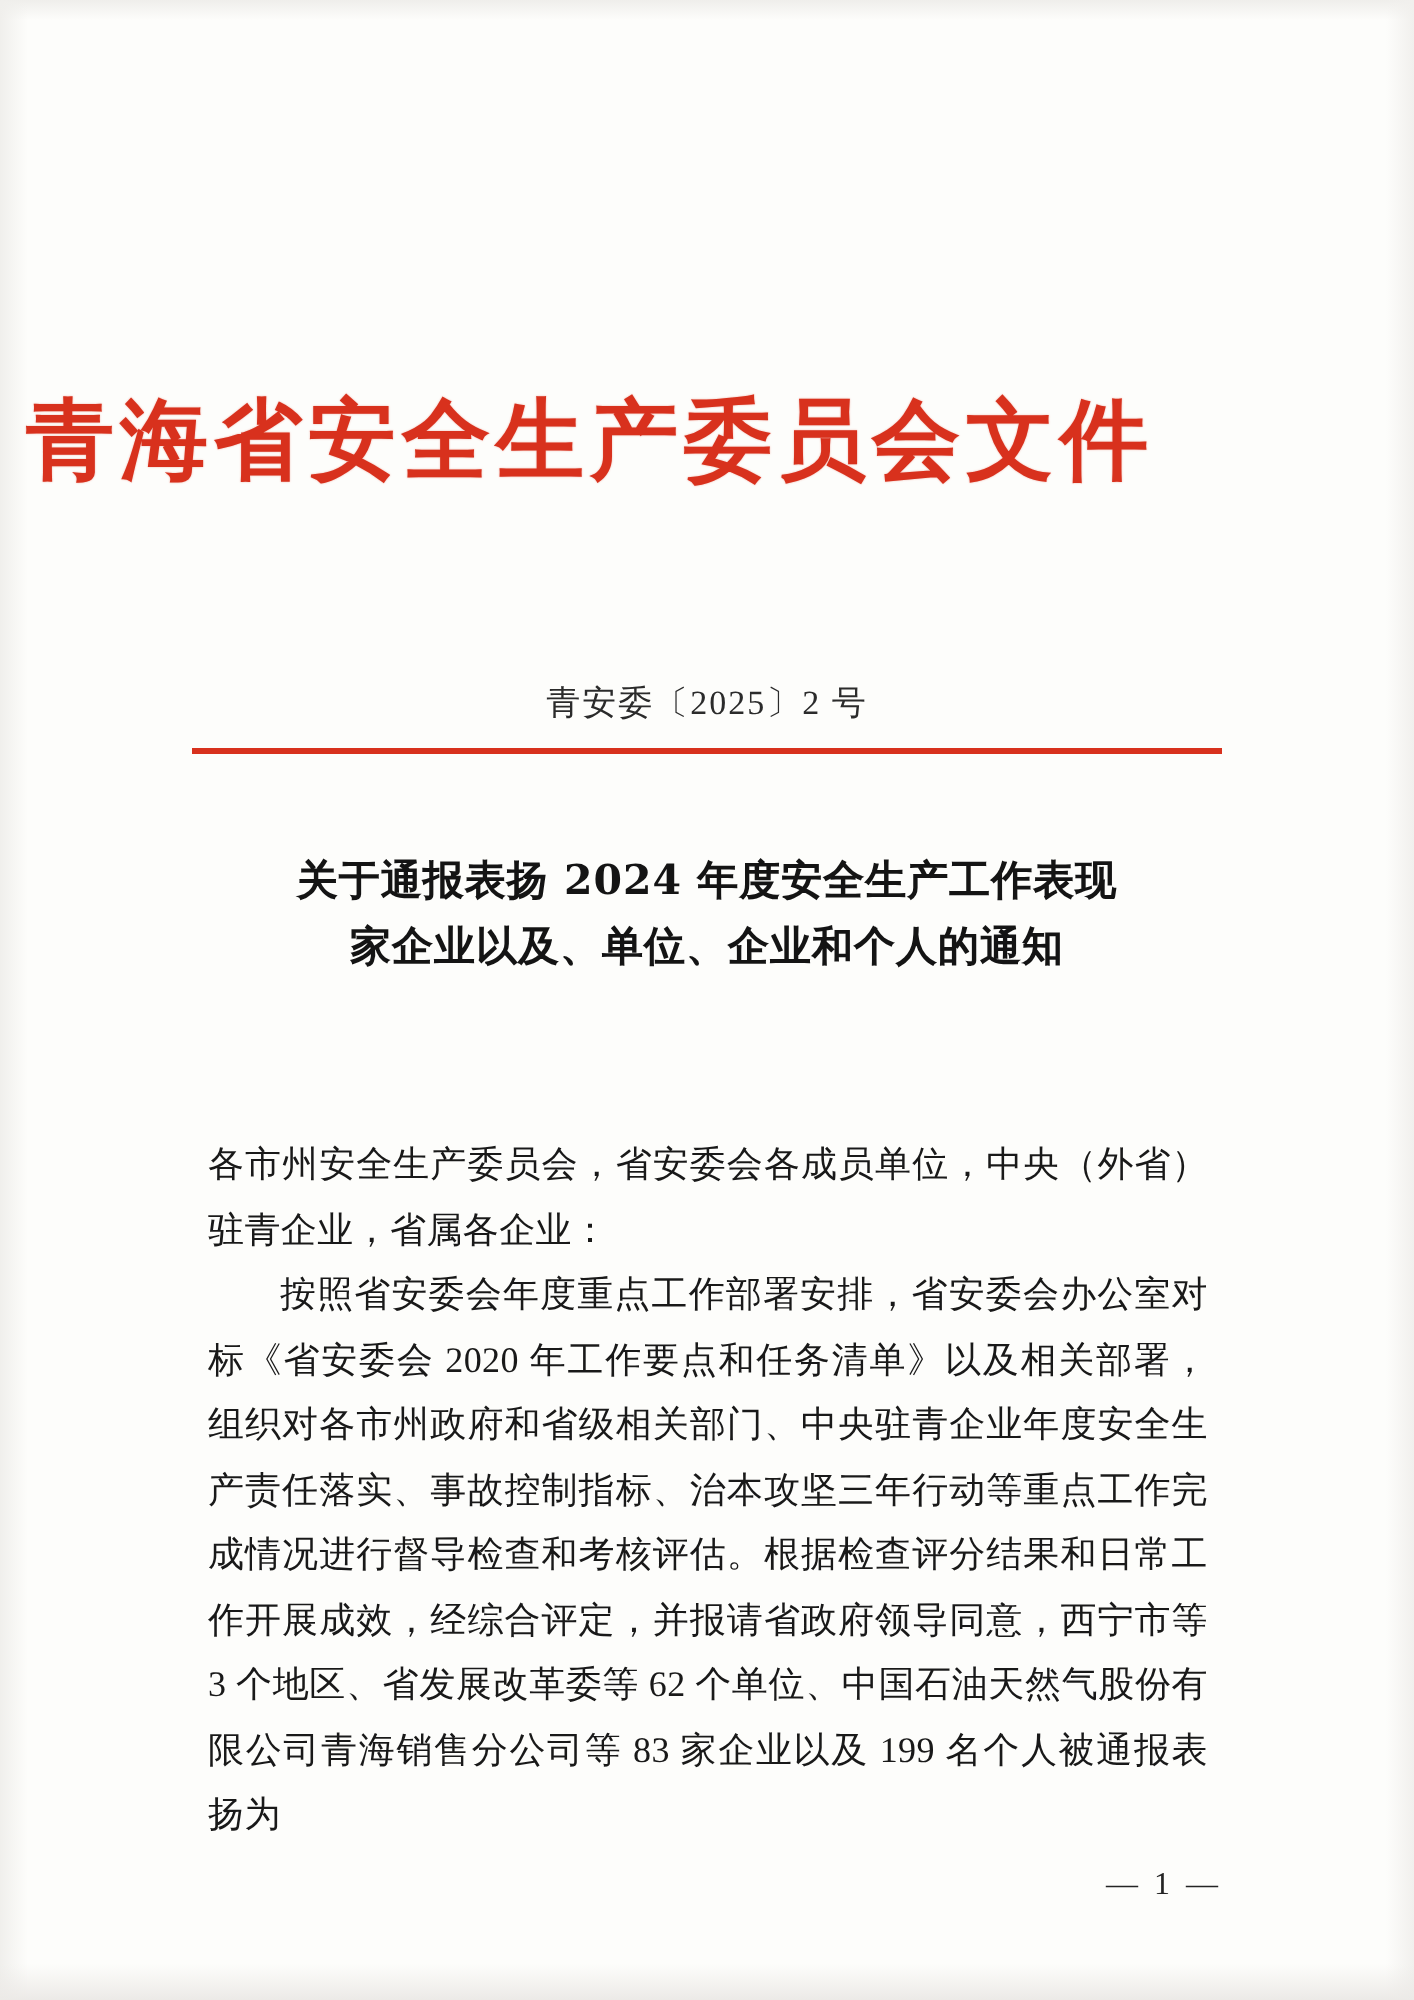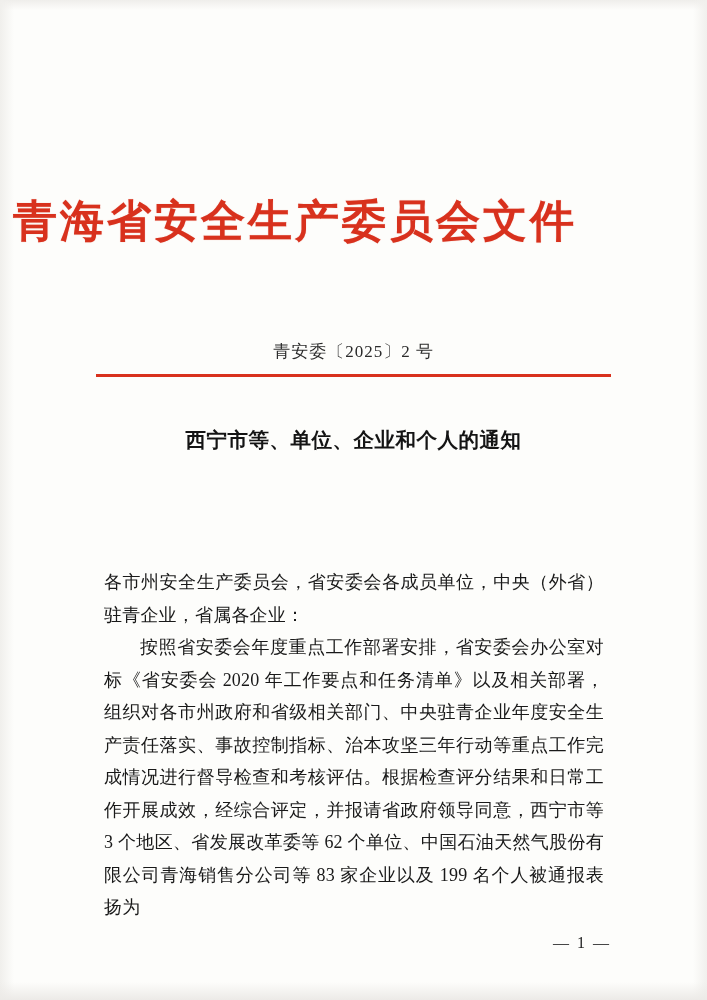--- a/index.html
+++ b/index.html
@@ -149,21 +149,22 @@
 
   <div class="doc-header">
     <div class="title">青海省安全生产委员会文件</div>
   </div>
 
   <div class="doc-number">青安委〔2025〕2 号</div>
 
   <div class="red-rule"></div>
 
   <div class="main-title">
-    <div>西宁市等、单位、企业和个人的通知</div>
+    <div>关于通报表扬 2024 年度安全生产工作表现</div>
+    <div>家企业以及、单位、企业和个人的通知</div>
   </div>
 
   <div class="body-text">
     <p>各市州安全生产委员会，省安委会各成员单位，中央（外省）驻青企业，省属各企业：</p>
     <p class="indent">按照省安委会年度重点工作部署安排，省安委会办公室对标《省安委会 2020 年工作要点和任务清单》以及相关部署，组织对各市州政府和省级相关部门、中央驻青企业年度安全生产责任落实、事故控制指标、治本攻坚三年行动等重点工作完成情况进行督导检查和考核评估。根据检查评分结果和日常工作开展成效，经综合评定，并报请省政府领导同意，西宁市等 3 个地区、省发展改革委等 62 个单位、中国石油天然气股份有限公司青海销售分公司等 83 家企业以及 199 名个人被通报表扬为</p>
   </div>
 
   <div class="page-number">— 1 —</div>
 
 </div>

